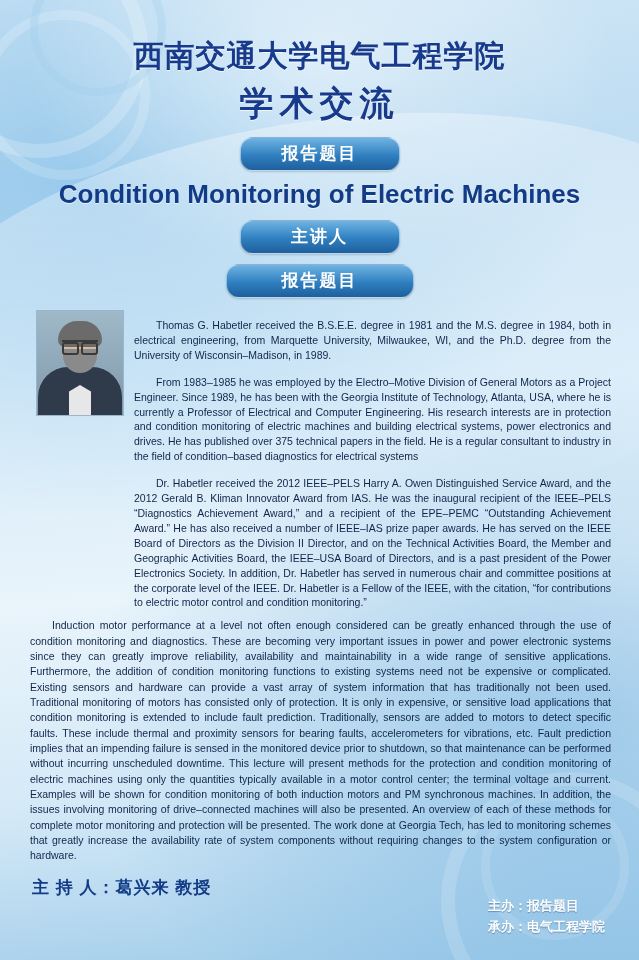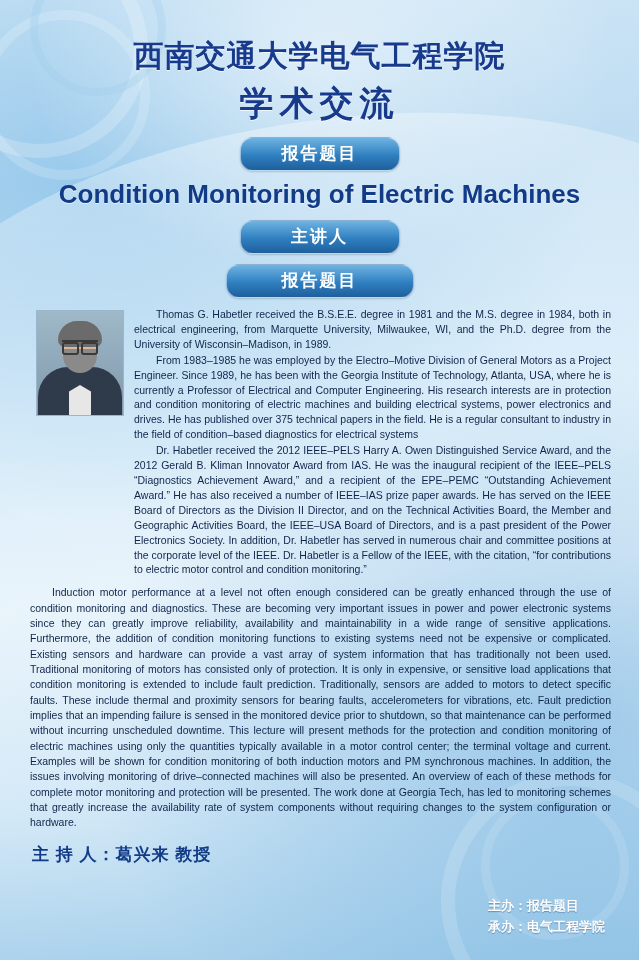--- a/index.html
+++ b/index.html
@@ -205,21 +205,21 @@
   }
 
   .bio-text {
     flex: 1 1 auto;
     font-size: 10.5px;
     line-height: 1.42;
     color: #10254b;
     text-align: justify;
     padding-right: 6px;
   }
-  .bio-text p { margin: 1px 0 1px 0; text-indent: 22px; }
+  .bio-text p { margin: 12px 0 1px 0; text-indent: 22px; }
 
   .abstract {
     margin-top: 7px;
     font-size: 10.5px;
     line-height: 1.46;
     color: #10254b;
     text-align: justify;
     padding: 0 6px 0 8px;
   }
   .abstract p { margin: 0; text-indent: 22px; }

